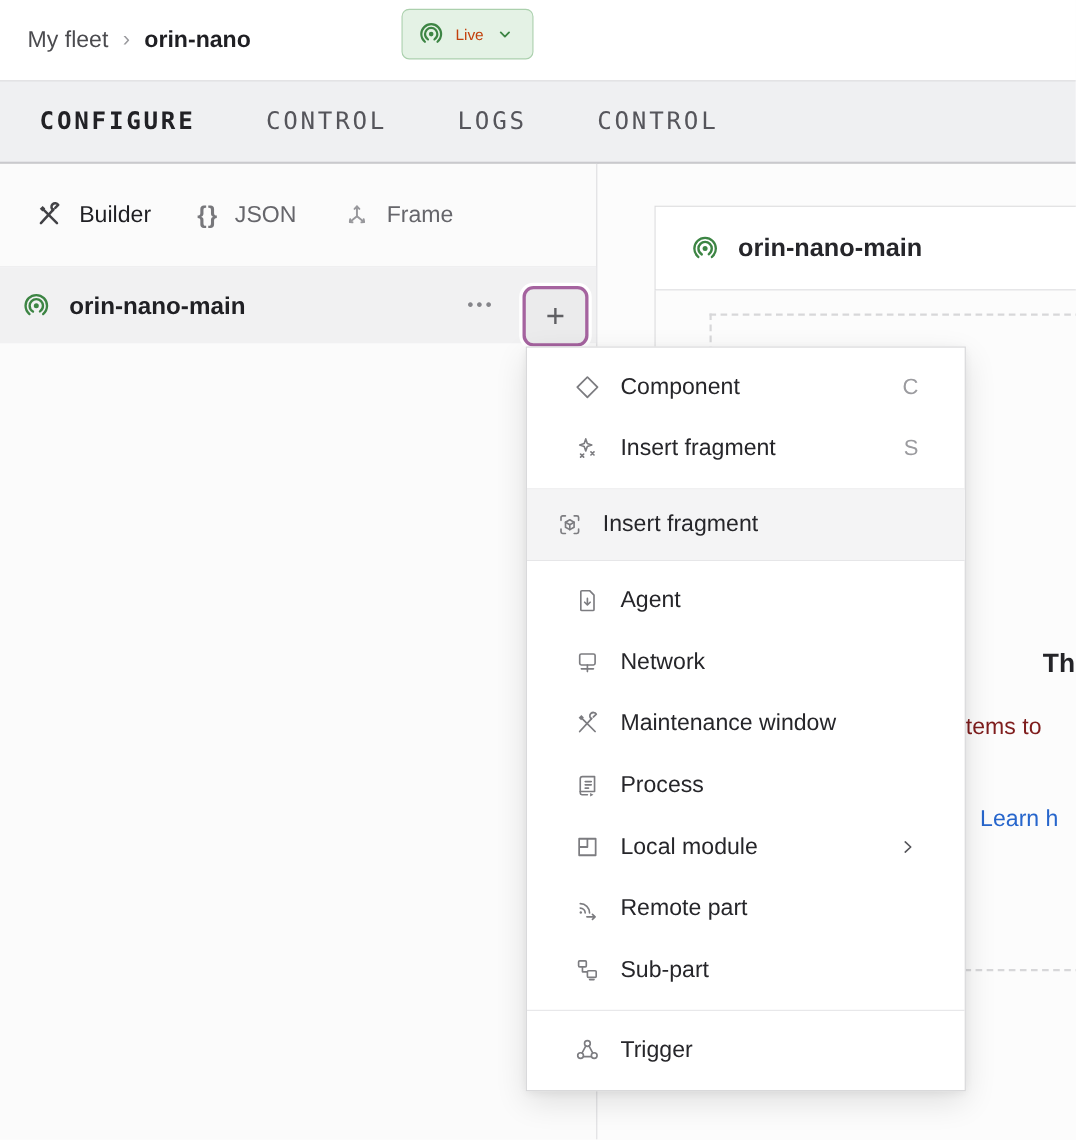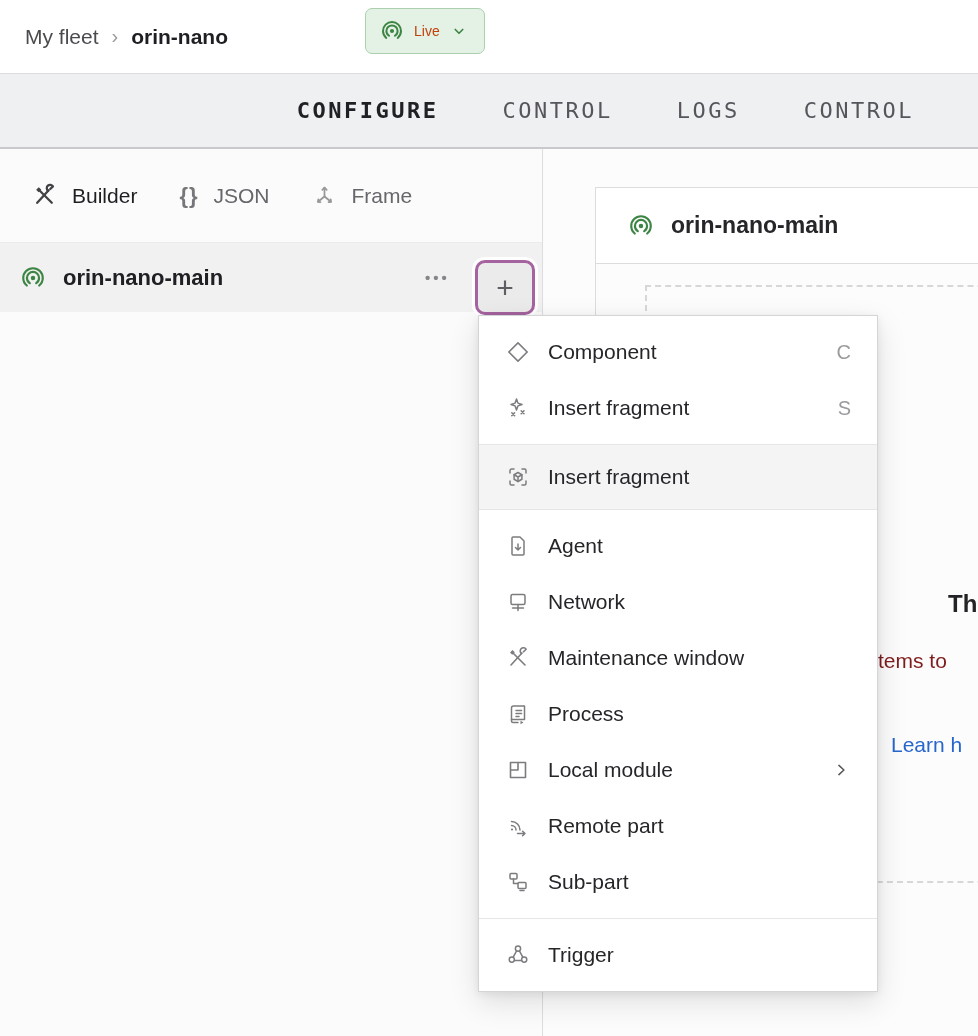--- a/index.html
+++ b/index.html
@@ -13,21 +13,21 @@
   .crumb-sep { font-size:20px; color:#9a9a9e; margin:0 13px; }
   .crumb-machine { font-size:21px; font-weight:bold; color:#1f1f23; }
   .live-badge { position:absolute; left:365px; top:8px; height:46px; display:flex; align-items:center; gap:10px;
     padding:0 16px 0 14px; background:#e4f2e5; border:1px solid #abd0ad; border-radius:7px; cursor:pointer; }
   .live-label { font-size:14px; color:#c2410c; }
   .green-ic { color:#3d8544; display:flex; }
 
   
   .tabbar { position:absolute; left:0; top:73px; width:978px; height:76px; background:#eff0f2;
     border-top:1px solid #dcdcdf; border-bottom:2px solid #c9c9cd; display:flex; align-items:center; padding-left:36px;
-    font-family:"DejaVu Sans Mono", monospace;justify-content:flex-end; }
+    font-family:"DejaVu Sans Mono", monospace; }
   .tab { font-size:22px; letter-spacing:2.5px; color:#55555b; margin-right:64px; cursor:pointer; }
   .tab.active { font-weight:bold; color:#212125; }
 
   
   .sidebar { position:absolute; left:0; top:149px; width:543px; height:887px; background:#fbfbfb; border-right:1px solid #dedee0; }
   .viewtabs { height:94px; display:flex; align-items:center; padding-left:32px; border-bottom:1px solid #ebebed; }
   .viewtab { display:flex; align-items:center; gap:15px; margin-right:42px; cursor:pointer; }
   .viewtab .vt-label { font-size:21px; color:#66666b; }
   .viewtab.active .vt-label { font-weight:normal; color:#1f1f23; }
   .vt-icon { color:#98989c; display:flex; }
@@ -50,21 +50,21 @@
   .part-card .pc-title { font-size:23px; font-weight:bold; color:#26262a; }
   .connector { position:absolute; left:51px; top:115px; width:1px; height:56px; background:#dcdcde; }
   .dashed-zone { position:absolute; left:101px; top:136px; width:520px; height:598px; border:2px dashed #d7d7d9; border-right:none; }
   .es-heading { position:absolute; left:404px; top:441px; font-size:24px; font-weight:bold; color:#242428; white-space:nowrap; }
   .es-body { position:absolute; left:334px; top:500px; font-size:21px; color:#7f1d1d; white-space:nowrap; }
   .es-link { position:absolute; left:347px; top:584px; font-size:21px; color:#2766cc; white-space:nowrap; cursor:pointer; }
 
   
   .menu { position:absolute; left:478px; top:315px; width:400px; background:#fff; border:1px solid #d5d5d8;
     box-shadow:0 10px 28px rgba(0,0,0,0.12), 0 2px 8px rgba(0,0,0,0.07); z-index:10; }
-  .menu-group { padding:8px 0; }
+  .menu-group { padding:8px 16px; }
   .menu-group + .menu-group { border-top:1px solid #e6e6e8; }
   .menu-group.single { padding:0; }
   .menu-item { height:56px; display:flex; align-items:center; padding:0 26px; gap:17px; cursor:pointer; }
   .menu-item.highlight { height:64px; background:#f4f4f5; }
   .mi-icon { color:#7c7c80; display:flex; width:26px; justify-content:center; }
   .mi-label { font-size:21px; color:#26262a; }
   .mi-end { margin-left:auto; font-size:20px; color:#9b9b9f; }
   .mi-chevron { margin-left:auto; color:#55555a; display:flex; }
 
   svg { display:block; }

